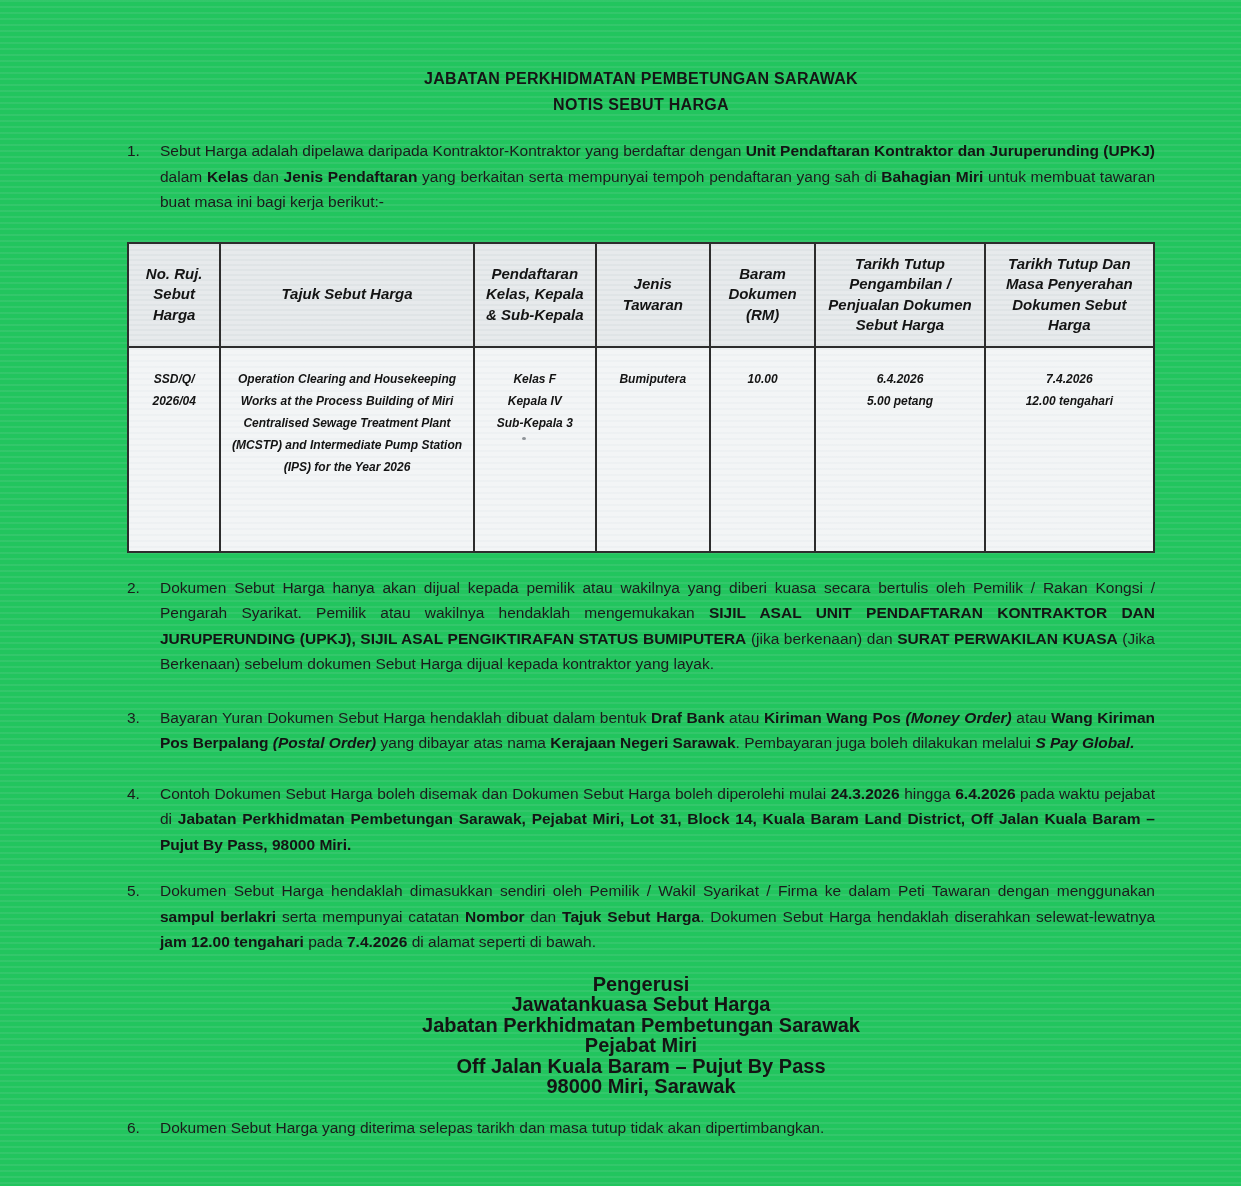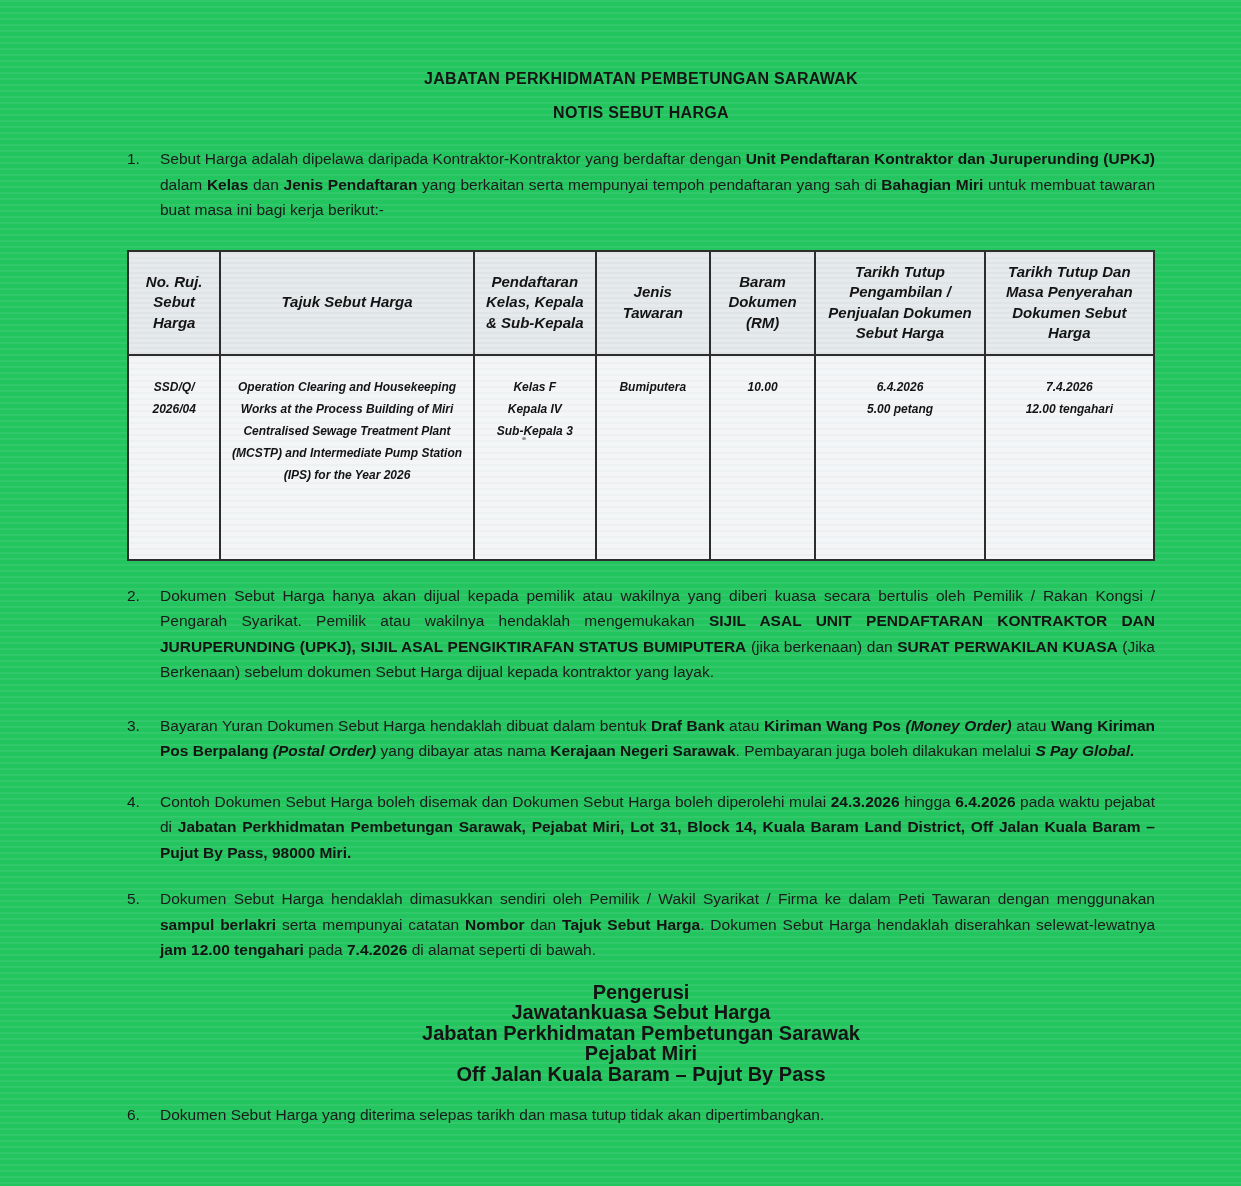--- a/index.html
+++ b/index.html
@@ -35,21 +35,21 @@
     width: 1028px;
     padding-top: 70px;
   }
   .doc-title, .doc-subtitle {
     text-align: center;
     font-weight: bold;
     font-size: 16px;
     letter-spacing: 0.3px;
     color: #151515;
   }
-  .doc-subtitle { margin-top: 16px; }
+  .doc-subtitle { margin-top: 8px; }
 
   .para {
     display: flex;
     font-size: 15.5px;
     line-height: 25.5px;
     color: #1b1b1b;
   }
   .para-num { width: 33px; flex: none; }
   .para-text { flex: 1; text-align: justify; }
   .para-text .b { font-weight: bold; color: #141414; }
@@ -189,20 +189,21 @@
       <div class="para-num">5.</div>
       <div class="para-text"><span>Dokumen Sebut Harga hendaklah dimasukkan sendiri oleh Pemilik / Wakil Syarikat / Firma ke dalam Peti Tawaran dengan menggunakan </span><span class="b">sampul berlakri</span><span> serta mempunyai catatan </span><span class="b">Nombor</span><span> dan </span><span class="b">Tajuk Sebut Harga</span><span>. Dokumen Sebut Harga hendaklah diserahkan selewat-lewatnya </span><span class="b">jam 12.00 tengahari</span><span> pada </span><span class="b">7.4.2026</span><span> di alamat seperti di bawah.</span></div>
     </div>
 
     <div class="addr">
       <div>Pengerusi</div>
       <div>Jawatankuasa Sebut Harga</div>
       <div>Jabatan Perkhidmatan Pembetungan Sarawak</div>
       <div>Pejabat Miri</div>
       <div>Off Jalan Kuala Baram – Pujut By Pass</div>
+      <div>98000 Miri, Sarawak</div>
     </div>
 
     <div class="para p6">
       <div class="para-num">6.</div>
       <div class="para-text"><span>Dokumen Sebut Harga yang diterima selepas tarikh dan masa tutup tidak akan dipertimbangkan.</span></div>
     </div>
 
   </div>
 
   <div class="artifact-dot"></div>

